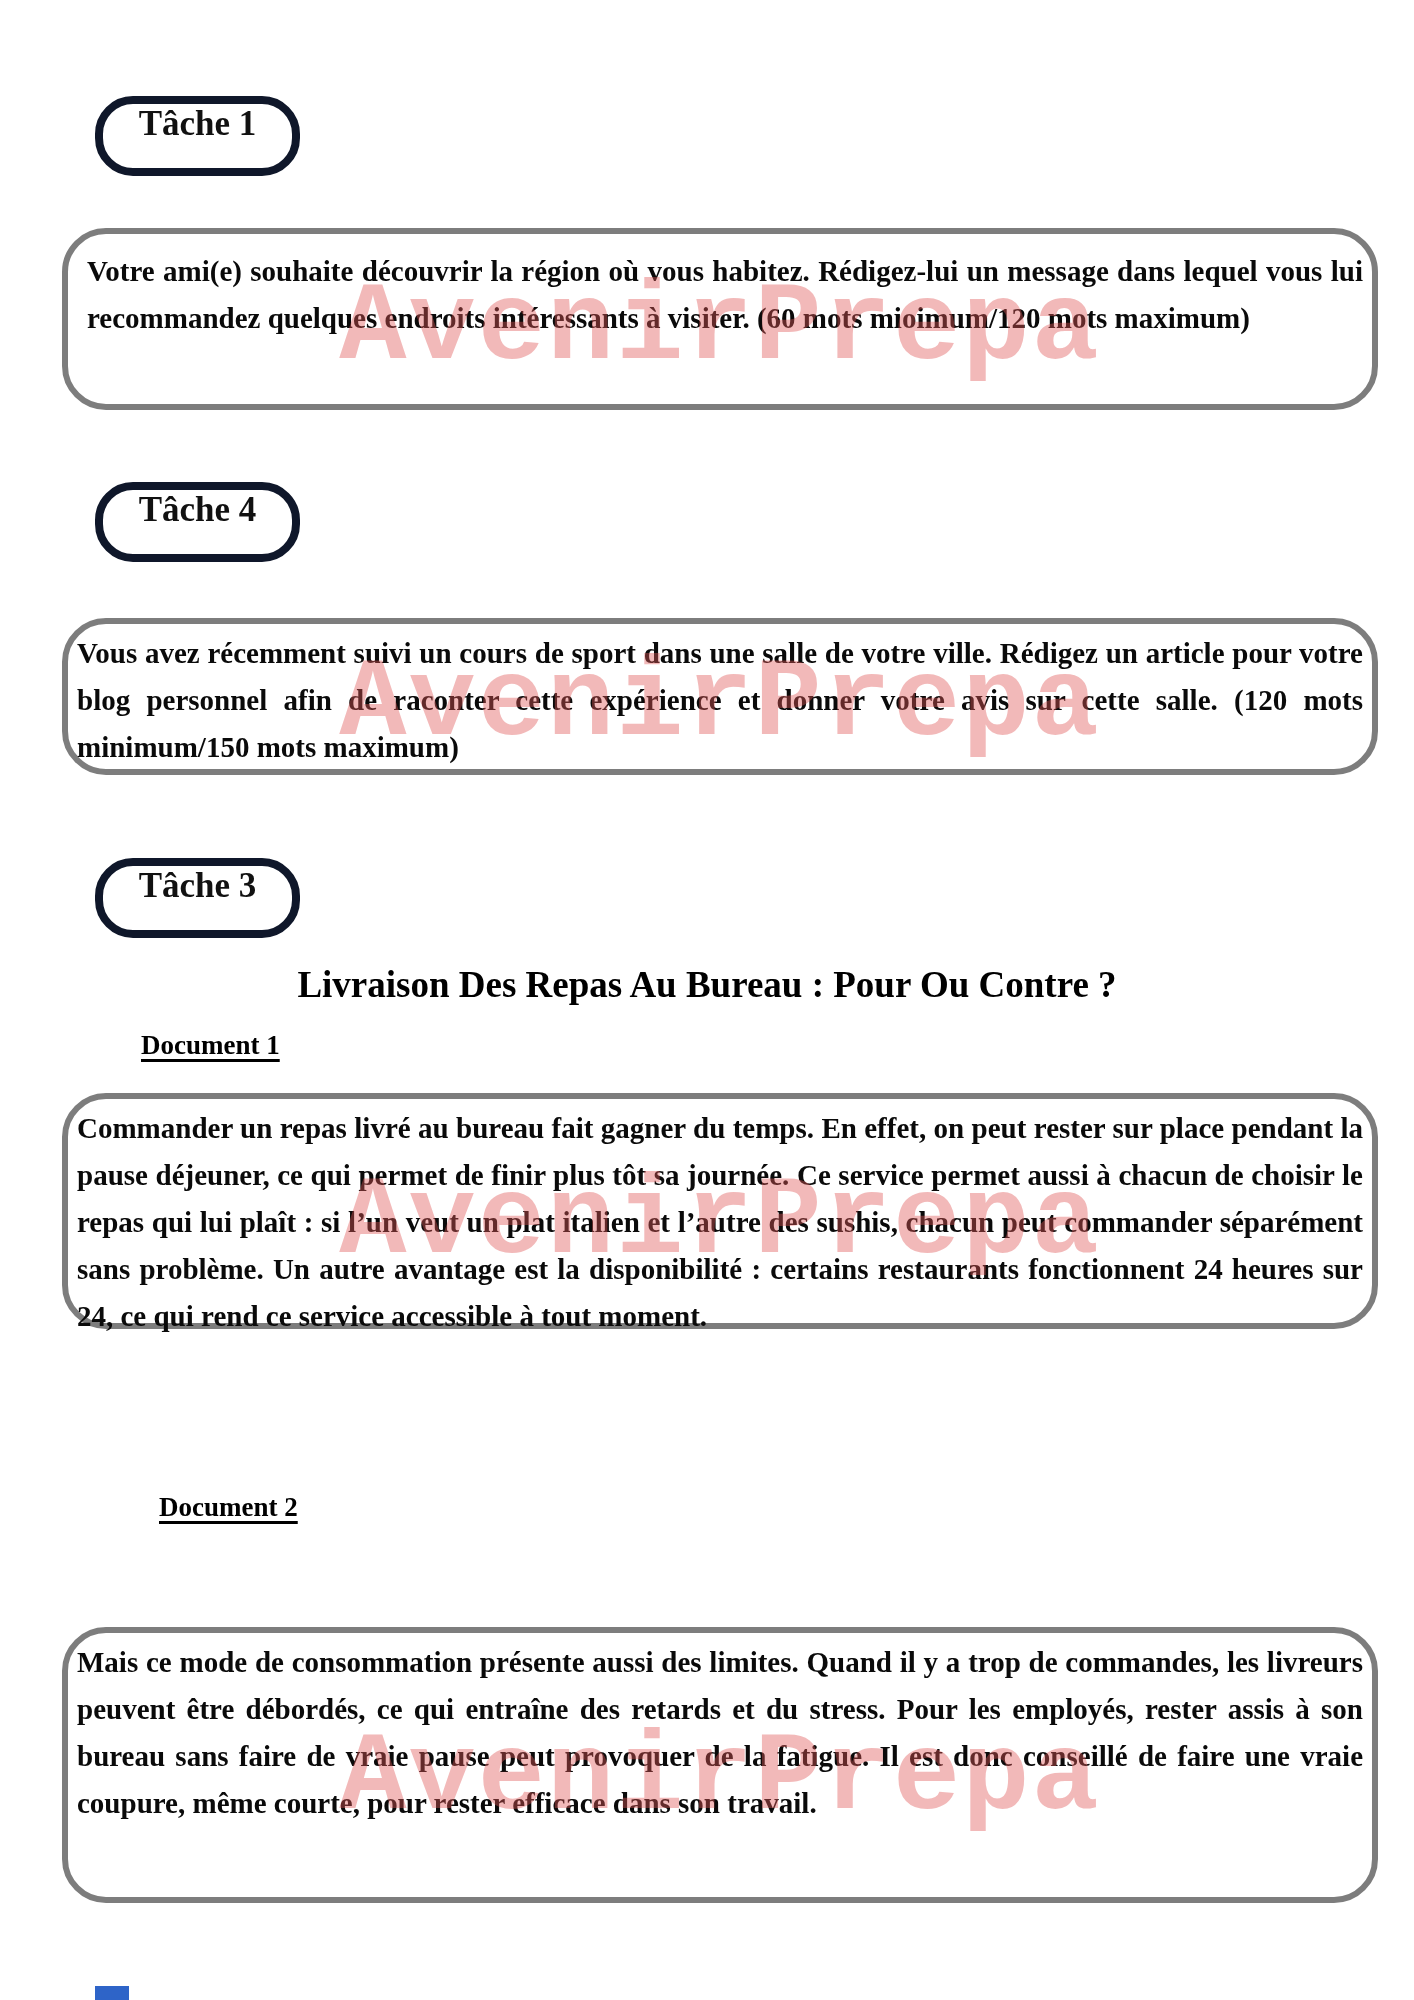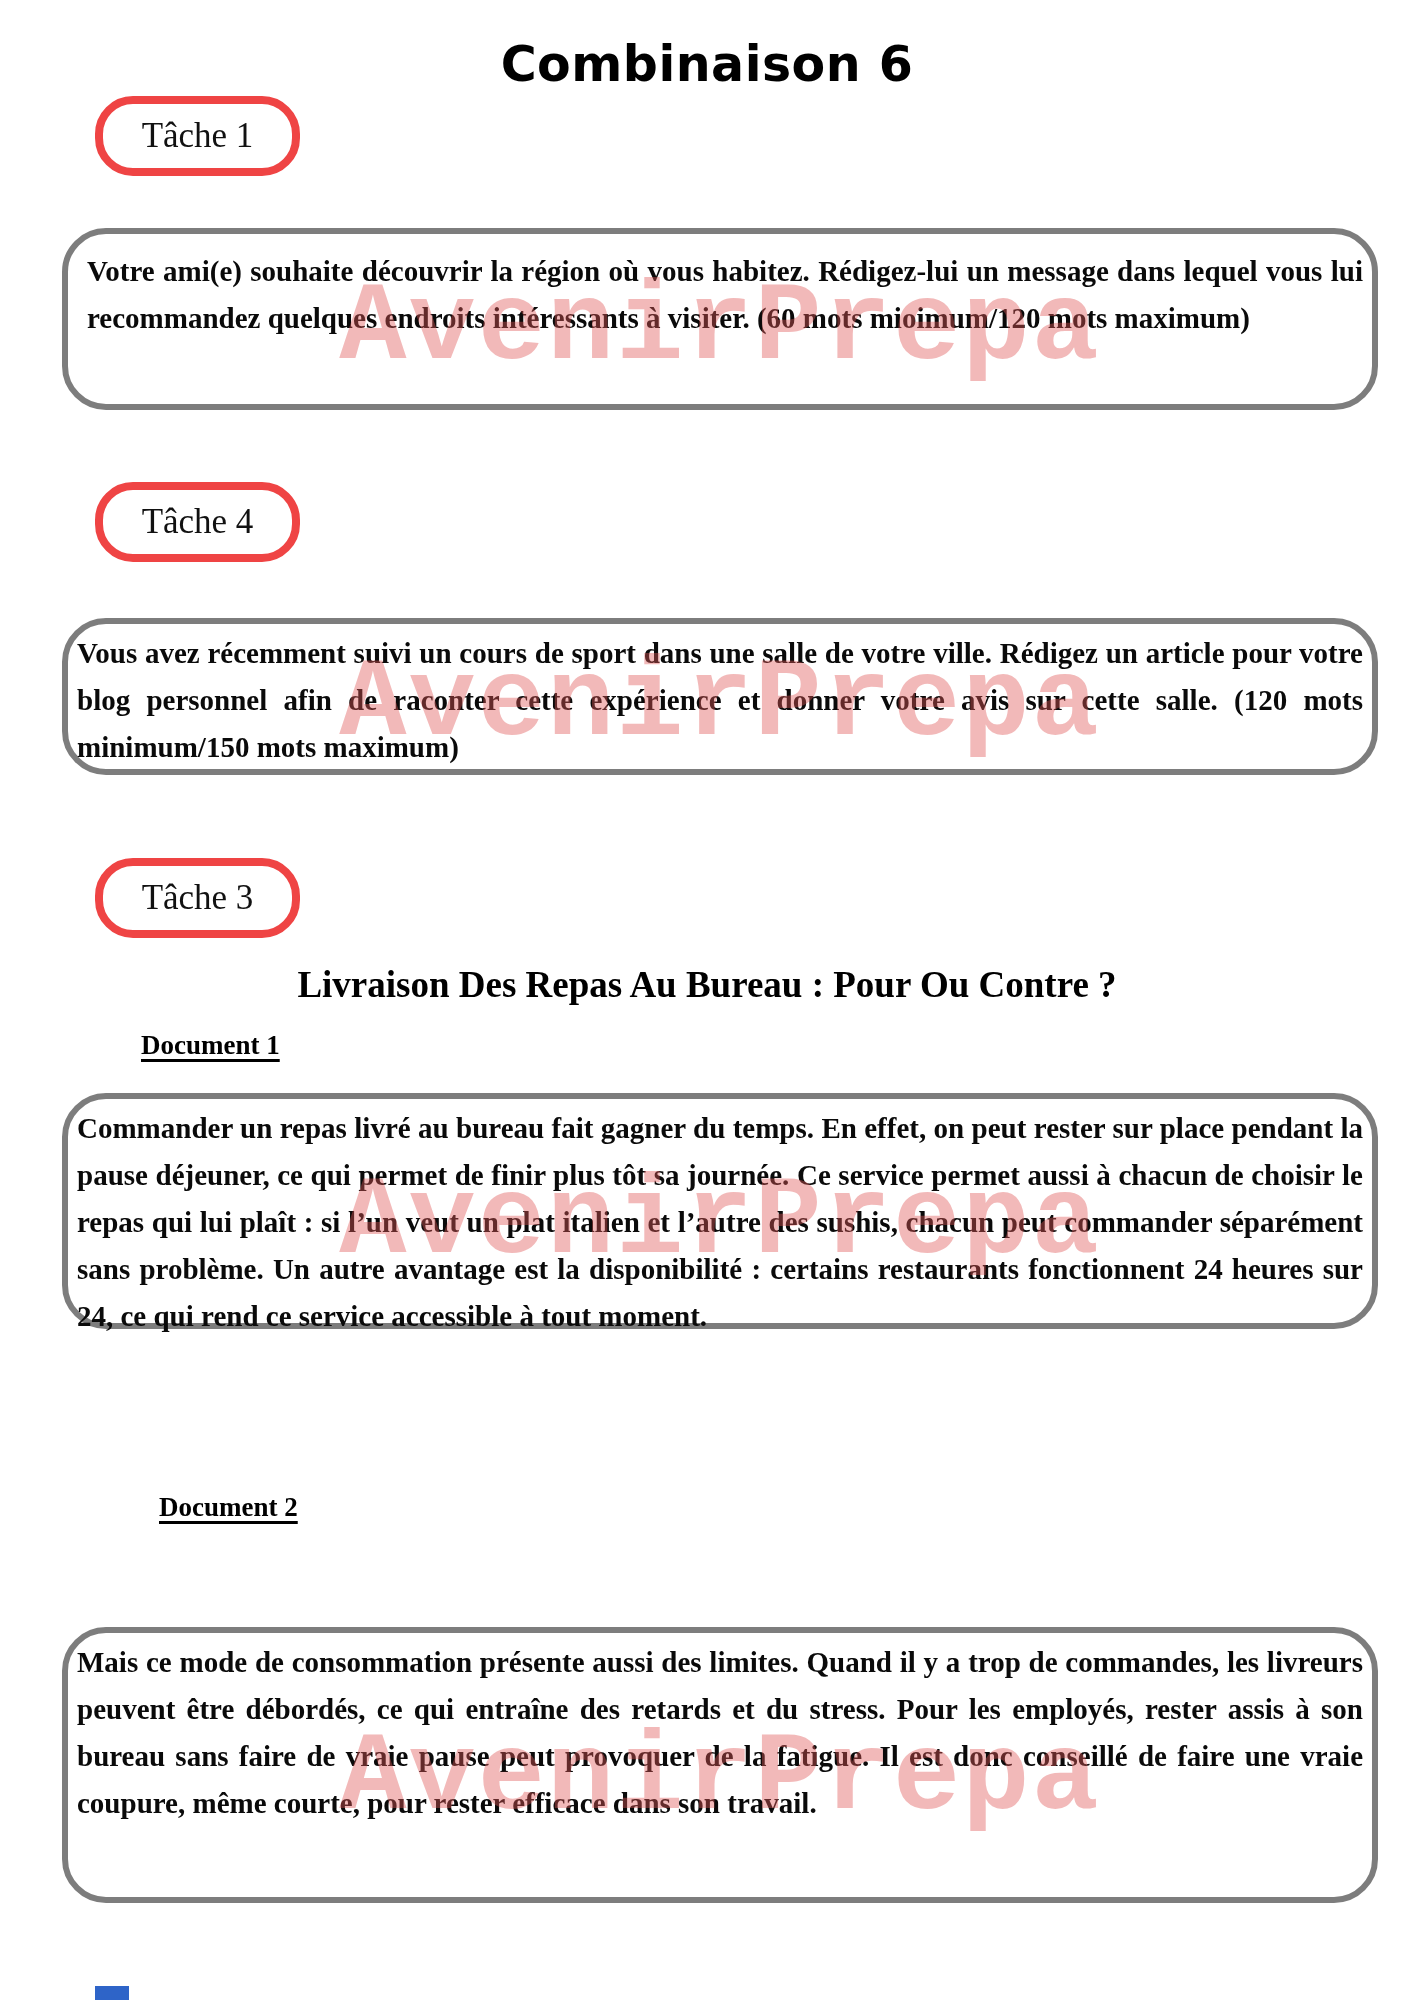--- a/index.html
+++ b/index.html
@@ -22,27 +22,26 @@
     font-weight: bold;
     font-size: 49px;
     letter-spacing: 0.5px;
     color: #000;
   }
   .badge {
     position: absolute;
     left: 95px;
     width: 205px;
     height: 80px;
-    border: 8px solid #ef4444;
+    border: 8px solid #0f172a;
     border-radius: 38px;
     background: #fff;
     display: flex;
-    align-items: center;
     justify-content: center;
-    font-weight: normal;
+    font-weight: bold;
     font-size: 35px;
     color: #111;
     box-sizing: border-box;
   }
   .badge-1 { top: 96px; }
   .badge-2 { top: 482px; }
   .badge-3 { top: 858px; }
   .box {
     position: absolute;
     left: 62px;
@@ -106,21 +105,20 @@
     left: 95px; top: 1986px;
     width: 34px; height: 14px;
     background: #2e64c8;
   }
 </style>
 </head>
 <body>
 
 <div class="page">
 
-  <div class="page-title">Combinaison 6</div>
 
   <div class="badge badge-1">
     <span>Tâche 1</span>
   </div>
 
   <div class="box box-task1">
     <p>Votre ami(e) souhaite découvrir la région où vous habitez. Rédigez-lui un message dans lequel vous lui recommandez quelques endroits intéressants à visiter. (60 mots mioimum/120 mots maximum)</p>
     <div class="wm">AvenirPrepa</div>
   </div>
 

